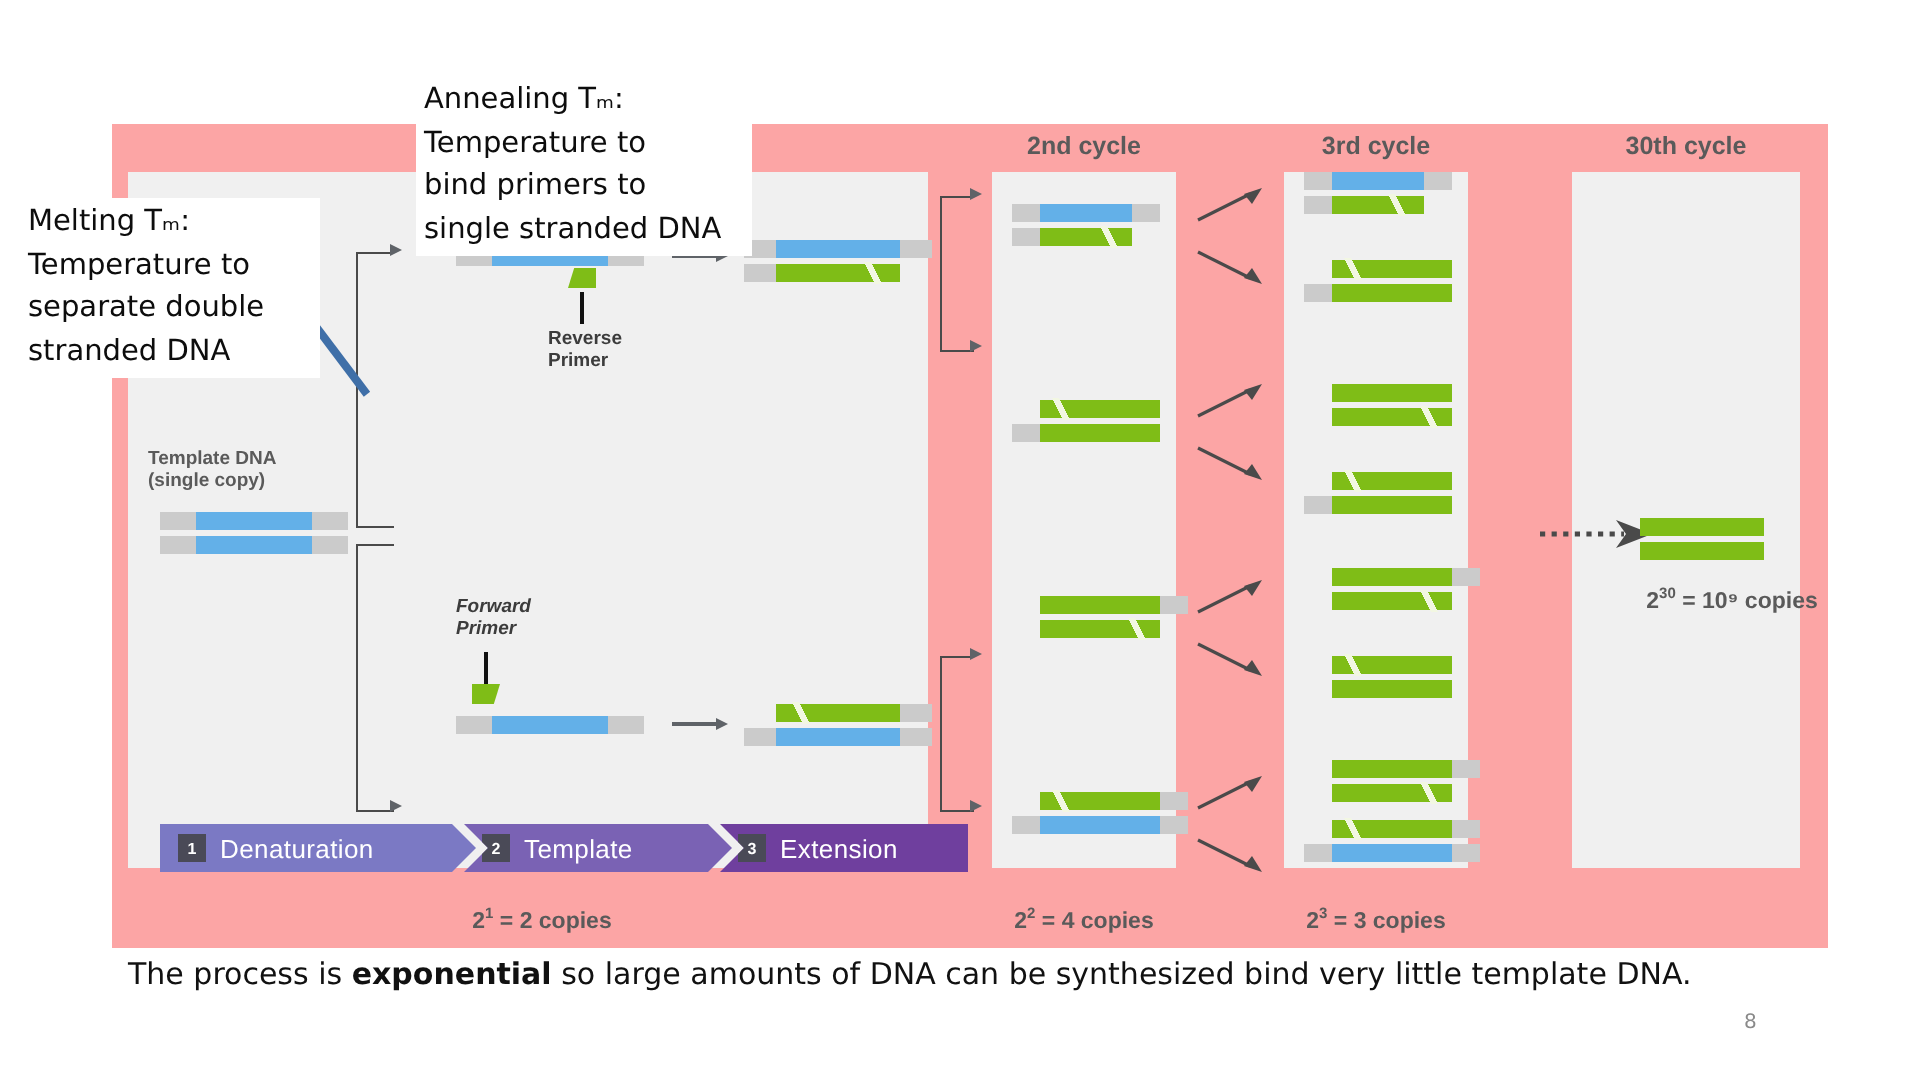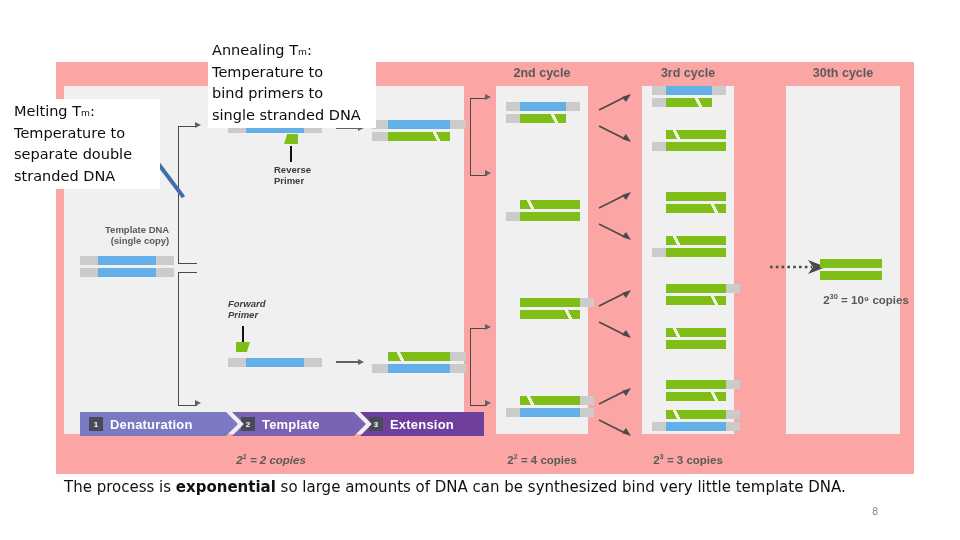--- a/index.html
+++ b/index.html
@@ -70,21 +70,21 @@
   .diag svg{display:block;}
 
   
   .stagebar{position:absolute;left:24px;top:350px;width:400px;height:24px;}
   .chev{position:absolute;top:0;height:24px;display:flex;align-items:center;}
   .chev .num{
     width:14px;height:14px;background:#4a4a57;color:#fff;font-size:8px;font-weight:700;
     display:flex;align-items:center;justify-content:center;margin:0 7px 0 9px;
     font-family:"Liberation Sans", sans-serif;
   }
-  .chev .txt{color:#fff;font-size:13px;font-weight:700;letter-spacing:.2px;
+  .chev .txt{color:#fff;font-size:13px;font-weight:400;letter-spacing:.2px;
     font-family:"Liberation Sans", sans-serif;white-space:nowrap;}
 
   
   .callout{
     position:absolute;background:#ffffff;color:#0d0d0d;
     font-family:"DejaVu Sans", sans-serif;font-size:14.5px;line-height:21.5px;
     padding:2px 4px;white-space:pre-line;
   }
   .blue-pointer{position:absolute;background:#3f6fa8;}
 
@@ -114,21 +114,21 @@
 
     <div class="col-panel" style="left:8px;top:24px;width:400px;height:348px;"></div>
     <div class="col-panel" style="left:440px;top:24px;width:92px;height:348px;"></div>
     <div class="col-panel" style="left:586px;top:24px;width:92px;height:348px;"></div>
     <div class="col-panel" style="left:730px;top:24px;width:114px;height:348px;"></div>
 
     <div class="cycle-head" style="left:440px;top:4px;width:92px;">2nd cycle</div>
     <div class="cycle-head" style="left:586px;top:4px;width:92px;">3rd cycle</div>
     <div class="cycle-head" style="left:730px;top:4px;width:114px;">30th cycle</div>
 
-    <div class="small-lbl" style="left:49px;top:162px;white-space:pre-line;color:#5a5a5a;text-align:right;">Template DNA
+    <div class="small-lbl" style="left:18px;top:162px;white-space:pre-line;color:#5a5a5a;">Template DNA
 (single copy)</div>
 
     <div class="strand" style="left:24px;top:194px;width:94px;">
       <div class="seg gray" style="left:0;width:18px;"></div>
       <div class="seg blue" style="left:18px;width:58px;"></div>
       <div class="seg gray" style="left:76px;width:18px;"></div>
     </div>
     <div class="strand" style="left:24px;top:206px;width:94px;">
       <div class="seg gray" style="left:0;width:18px;"></div>
       <div class="seg blue" style="left:18px;width:58px;"></div>
@@ -384,21 +384,21 @@
       <div class="chev" style="left:152px;width:134px;background:#7a62b4;clip-path:polygon(0 0,122px 0,134px 12px,122px 24px,0 24px,12px 12px);">
         <div class="num">2</div>
         <div class="txt">Template</div>
       </div>
       <div class="chev" style="left:280px;width:124px;background:#6f3f9e;clip-path:polygon(0 0,124px 0,124px 24px,0 24px,12px 12px);">
         <div class="num">3</div>
         <div class="txt">Extension</div>
       </div>
     </div>
 
-    <div class="copies-lbl" style="left:150px;top:390px;width:130px;font-style:italic;">
+    <div class="copies-lbl" style="left:150px;top:390px;width:130px;">
       <span>2</span><sup>1</sup><span> = 2 copies</span>
     </div>
     <div class="copies-lbl" style="left:426px;top:390px;width:120px;">
       <span>2</span><sup>2</sup><span> = 4 copies</span>
     </div>
     <div class="copies-lbl" style="left:572px;top:390px;width:120px;">
       <span>2</span><sup>3</sup><span> = 3 copies</span>
     </div>
 
   </div>

